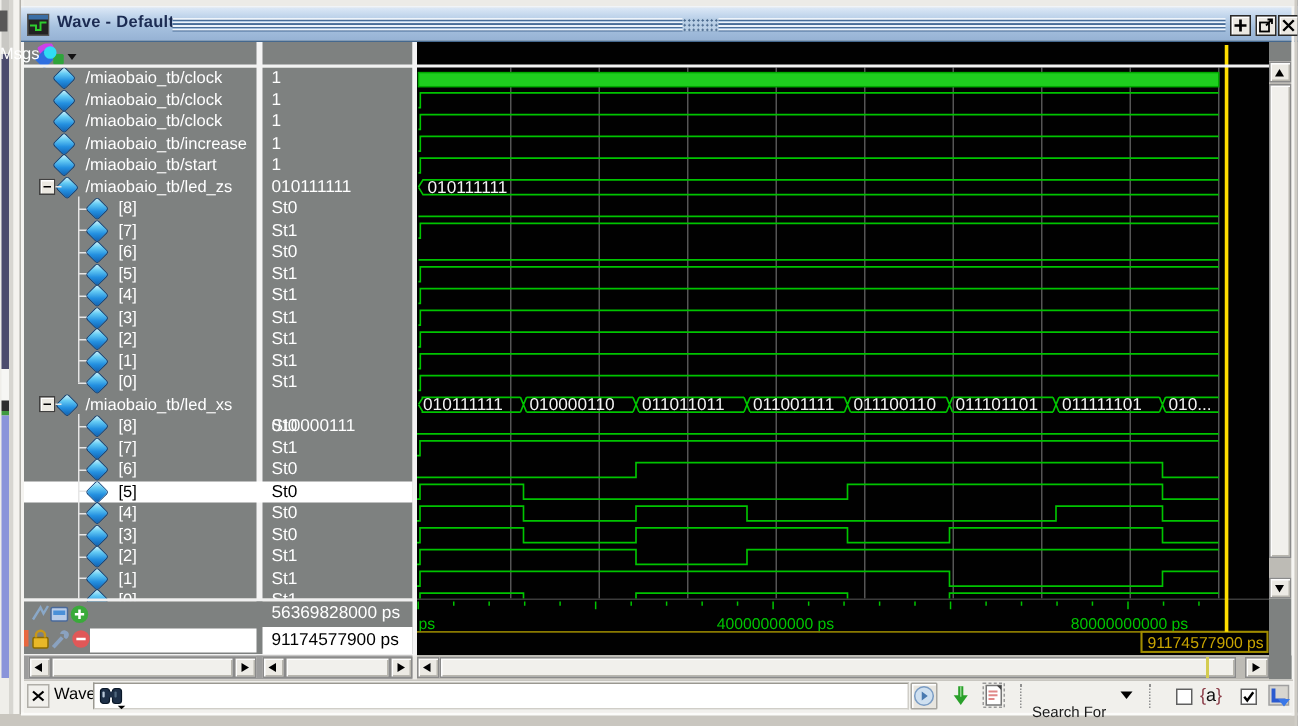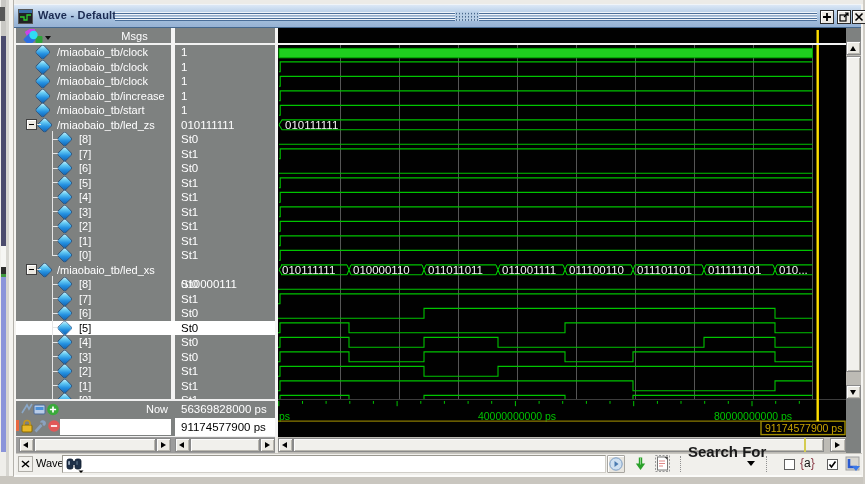--- a/index.html
+++ b/index.html
@@ -65,21 +65,21 @@
     <div class="abs" style="left:171px;top:28px;width:3.5px;height:372px;background:#f4f4f4"></div>
     <div class="abs" style="left:171px;top:400px;width:3.5px;height:37px;background:#7e8180"></div>
     <div class="abs" style="left:275px;top:28px;width:3px;height:409px;background:#f4f4f4"></div>
     <svg class="abs" style="left:23px;top:28.5px" width="22" height="16" viewBox="0 0 22 16">
       <rect x="2.5" y="0" width="10" height="6" rx="1.2" transform="rotate(-28 7.5 3)" fill="#cb42e8"></rect>
       <rect x="2" y="6" width="9" height="9" rx="1.2" transform="rotate(45 6.5 10.5)" fill="#2e6ee0"></rect>
       <rect x="12.5" y="7" width="7" height="7" rx="1" fill="#2ea43a"></rect>
       <circle cx="10.5" cy="6" r="4.2" fill="#30dcf4"></circle>
     </svg>
     <div class="abs arr" style="left:45px;top:35.5px;border-left:3.5px solid transparent;border-right:3.5px solid transparent;border-top:4.5px solid #111"></div>
-    <div class="abs rowname" style="left:0;top:29px;width:269px;text-align:center;color:#fff">Msgs</div>
+    <div class="abs rowname" style="left:0;top:29px;width:269px;text-align:left;color:#fff">Msgs</div>
     <div class="dm" style="left:38px;top:47.05px"></div>
     <div class="rowname" style="left:57px;top:45.00px;color:#fff">/miaobaio_tb/clock</div>
     <div class="rowval" style="left:181px;top:45.00px;color:#fff">1</div>
     <div class="dm" style="left:38px;top:61.55px"></div>
     <div class="rowname" style="left:57px;top:59.50px;color:#fff">/miaobaio_tb/clock</div>
     <div class="rowval" style="left:181px;top:59.50px;color:#fff">1</div>
     <div class="dm" style="left:38px;top:76.05px"></div>
     <div class="rowname" style="left:57px;top:74.00px;color:#fff">/miaobaio_tb/clock</div>
     <div class="rowval" style="left:181px;top:74.00px;color:#fff">1</div>
     <div class="dm" style="left:38px;top:90.55px"></div>
@@ -185,21 +185,20 @@
     </svg>
     <svg class="abs" style="left:21px;top:419px" width="40" height="14" viewBox="0 0 40 14">
       <rect x="1" y="6" width="10" height="7" rx="1" fill="#e8b828" stroke="#8a6a00"></rect>
       <path d="M3 6V4.5a3 3 0 0 1 6 0V6" stroke="#c89818" stroke-width="1.6" fill="none"></path>
       <path d="M14.5 12.5l6-6.5" stroke="#8aa2c0" stroke-width="2.6"></path>
       <path d="M19 3.5a3 3 0 1 1 4 3.5l-1.5-1.2.2-2z" fill="#8aa2c0"></path>
       <circle cx="33" cy="7" r="5.8" fill="#e05858"></circle>
       <path d="M29.9 7h6.2" stroke="#fff" stroke-width="1.7"></path>
     </svg>
     <div class="abs" style="left:16px;top:420px;width:2.5px;height:11px;background:#e86840"></div>
-    <div class="abs rowname" style="left:0;top:402px;width:168px;text-align:right;color:#fff">Now</div>
     <div class="abs" style="left:60px;top:419px;width:111px;height:16px;background:#fff"></div>
     <div class="abs rowval" style="left:181px;top:402px;color:#fff">56369828000 ps</div>
     <div class="abs" style="left:174.5px;top:418px;width:100.5px;height:18px;background:#fff"></div>
     <div class="abs rowval" style="left:181px;top:420px;color:#000">91174577900 ps</div>
     <svg class="abs" style="left:278px;top:28px" width="568" height="409" viewBox="0 0 568 409">
       <rect width="568" height="409" fill="#010101"></rect>
       <path d="M62.5,17V371M121.5,17V371M180.5,17V371M239.5,17V371M298.5,17V371M357.5,17V371M416.5,17V371M475.5,17V371M534.5,17V371" stroke="#555" stroke-width="1"></path>
       <path d="M0,371.5H568" stroke="#3c3c3c" stroke-width="1"></path>
       <rect x="1" y="20.4" width="533.5" height="9.4" fill="#1fce1f" stroke="#00a800" stroke-width="1"></rect>
       <clipPath id="wc">
@@ -282,21 +281,21 @@
       <path d="M2.8 8.5h9.4L7.5 15z" fill="#2aa02a"></path>
       <path d="M7.5 2.5v7" stroke="#8ad48a" stroke-width="1"></path>
     </svg>
     <svg class="abs" style="left:654px;top:454px" width="17" height="19" viewBox="0 0 17 19">
       <rect x="1.5" y="1.5" width="14" height="16" fill="none" stroke="#9a9a9a" stroke-dasharray="2 1.5"></rect>
       <rect x="3.5" y="3" width="10" height="13" fill="#fff" stroke="#777"></rect>
       <path d="M10.5 3h3v3z" fill="#444"></path>
       <path d="M5 7h6M5 9.5h6M5 12h4" stroke="#e08888" stroke-width="1.2"></path>
     </svg>
     <div class="abs" style="left:680px;top:456px;width:0;height:16px;border-left:1.6px dotted #909090"></div>
-    <div class="abs" style="left:688px;top:443px;font-size:15px;font-weight:bold;color:#1a1a1a">Search For</div>
+    <div class="abs" style="left:688px;top:470px;font-size:10px;font-weight:normal;color:#1a1a1a">Search For</div>
     <div class="abs arr" style="left:747px;top:461px;border-left:4px solid transparent;border-right:4px solid transparent;border-top:5px solid #000"></div>
     <div class="abs" style="left:766px;top:456px;width:0;height:16px;border-left:1.6px dotted #909090"></div>
     <div class="abs" style="left:784px;top:459px;width:11px;height:11px;background:#fff;border:1px solid #606060"></div>
     <div class="abs" style="left:800px;top:456px;font-size:12px;color:#8a3a46">{<span style="color:#111">a</span>}</div>
     <div class="abs" style="left:827px;top:459px;width:11px;height:11px;background:#fff;border:1px solid #606060">
       <svg width="9" height="9" viewBox="0 0 9 9">
         <path d="M1.5 4.5l2 2.5 4-5.5" stroke="#000" stroke-width="1.6" fill="none"></path>
       </svg>
     </div>
     <svg class="abs" style="left:845px;top:455px" width="17" height="18" viewBox="0 0 17 18">

